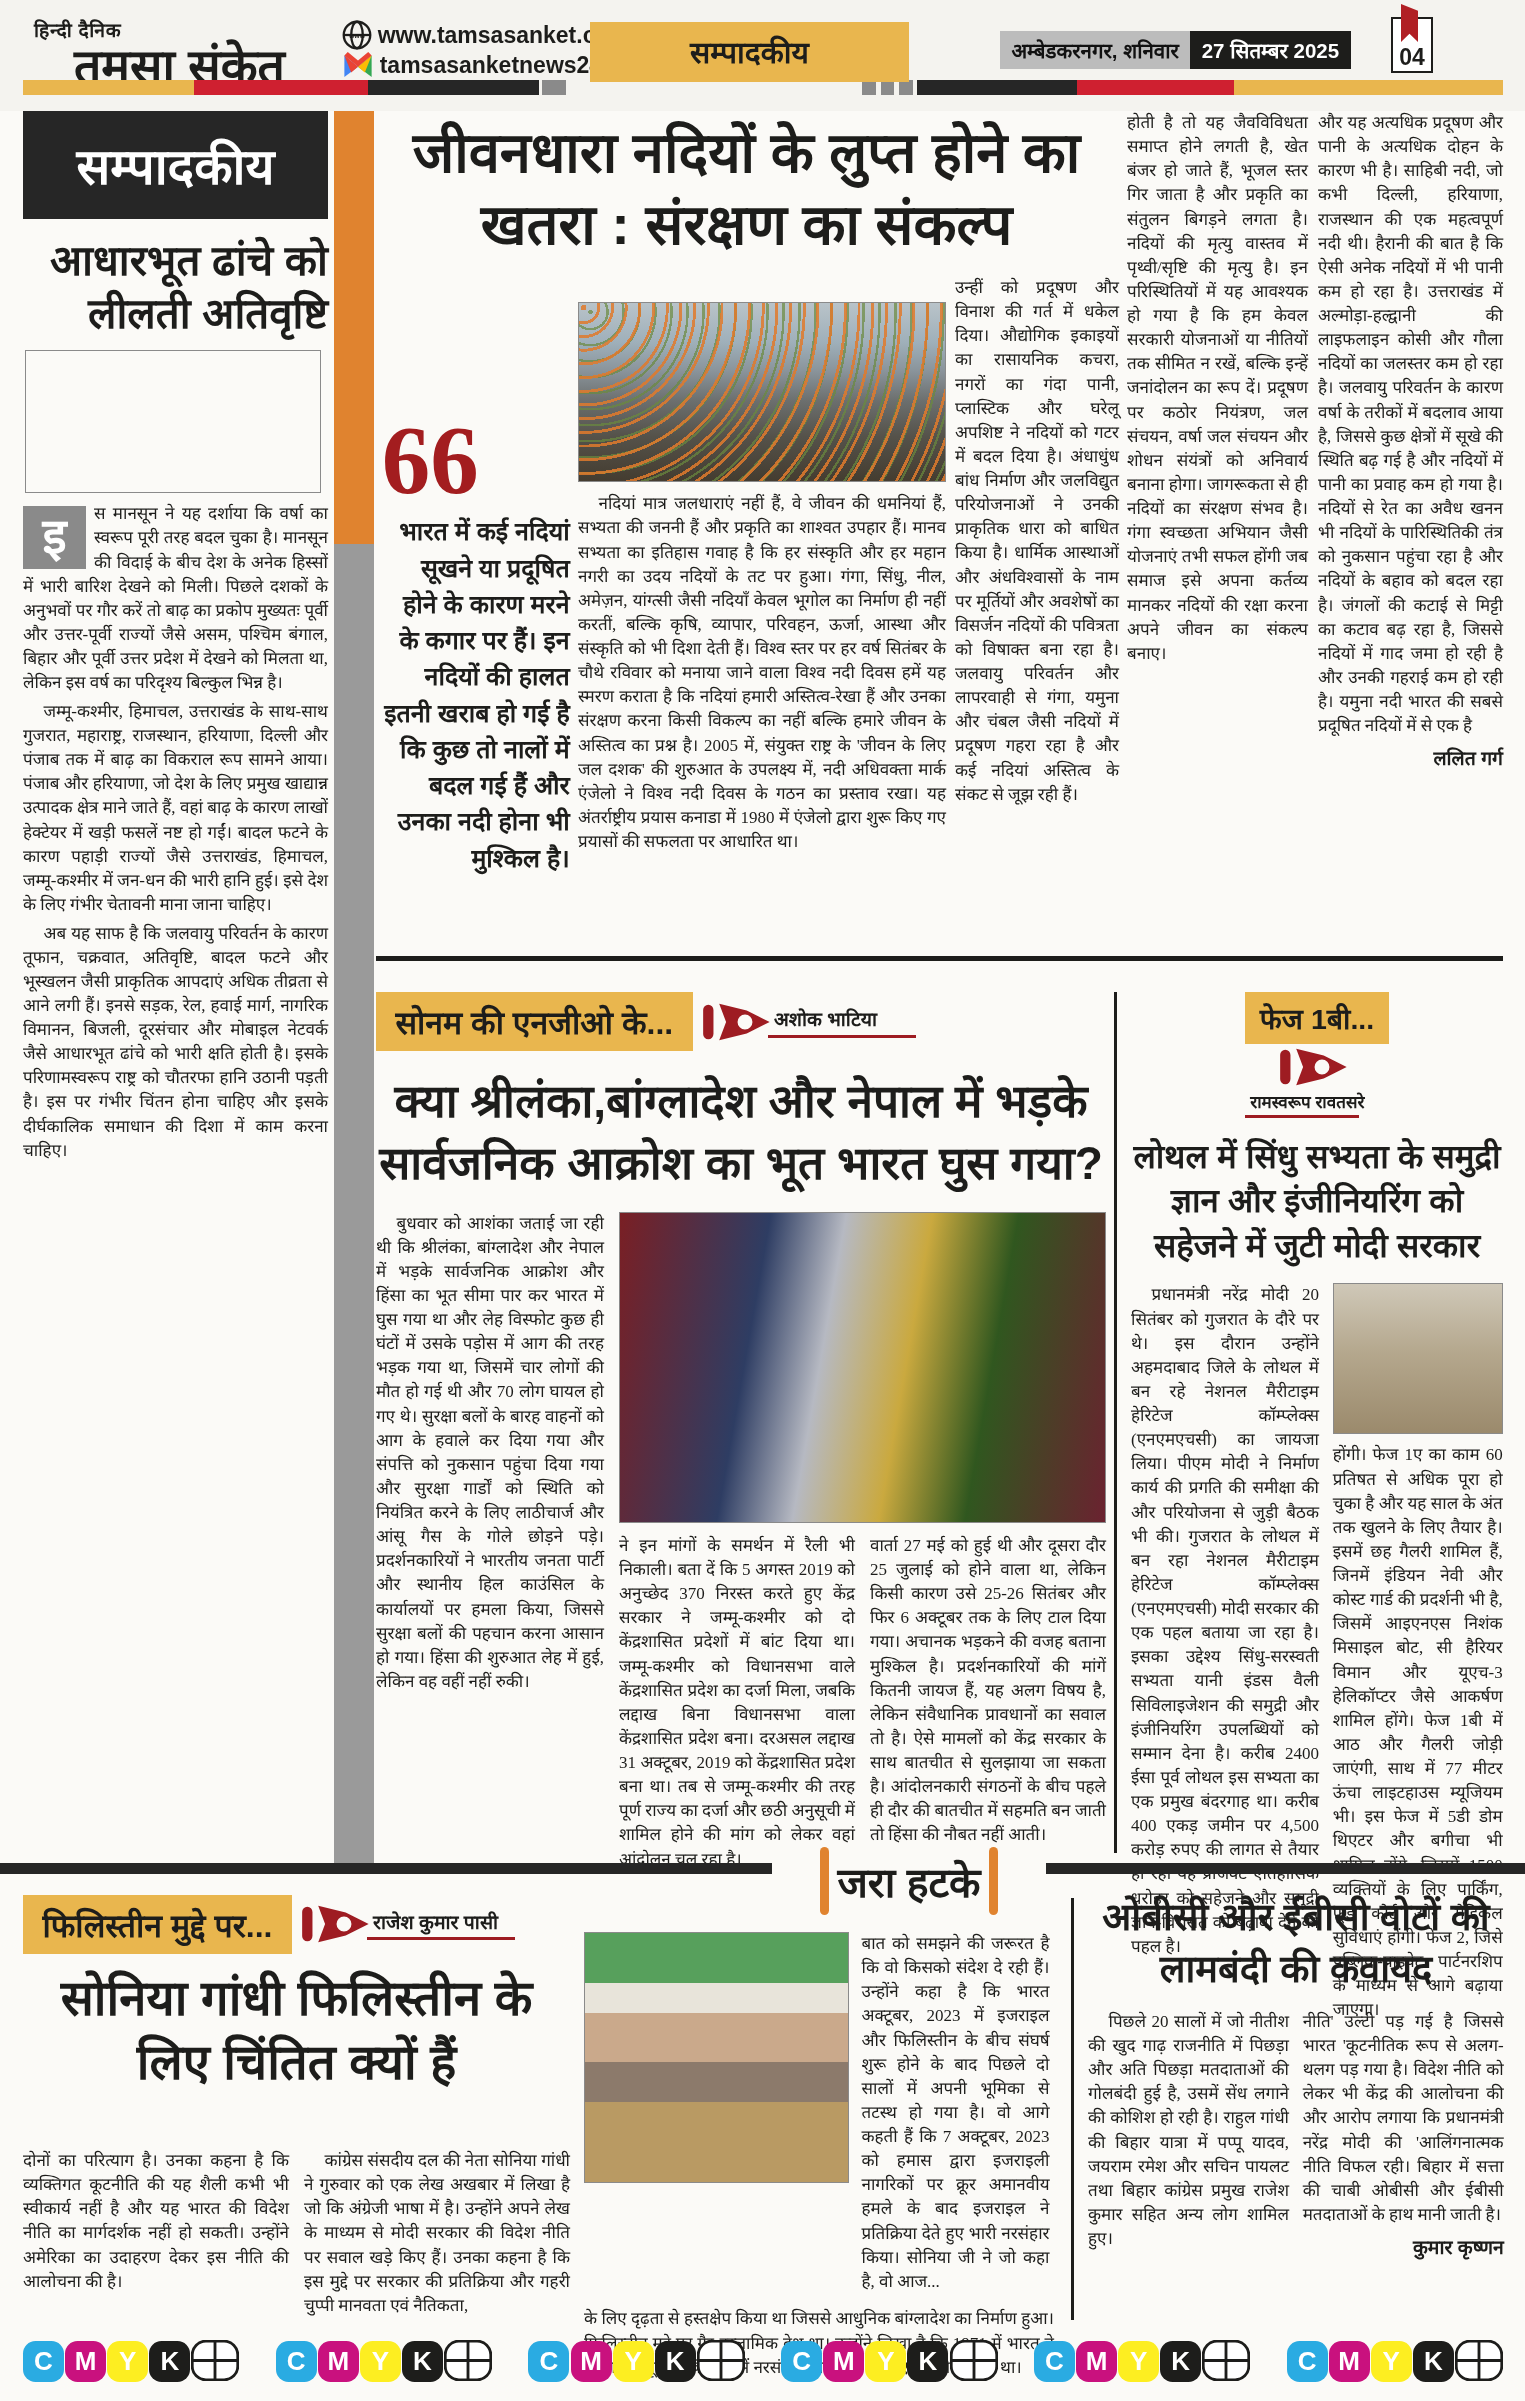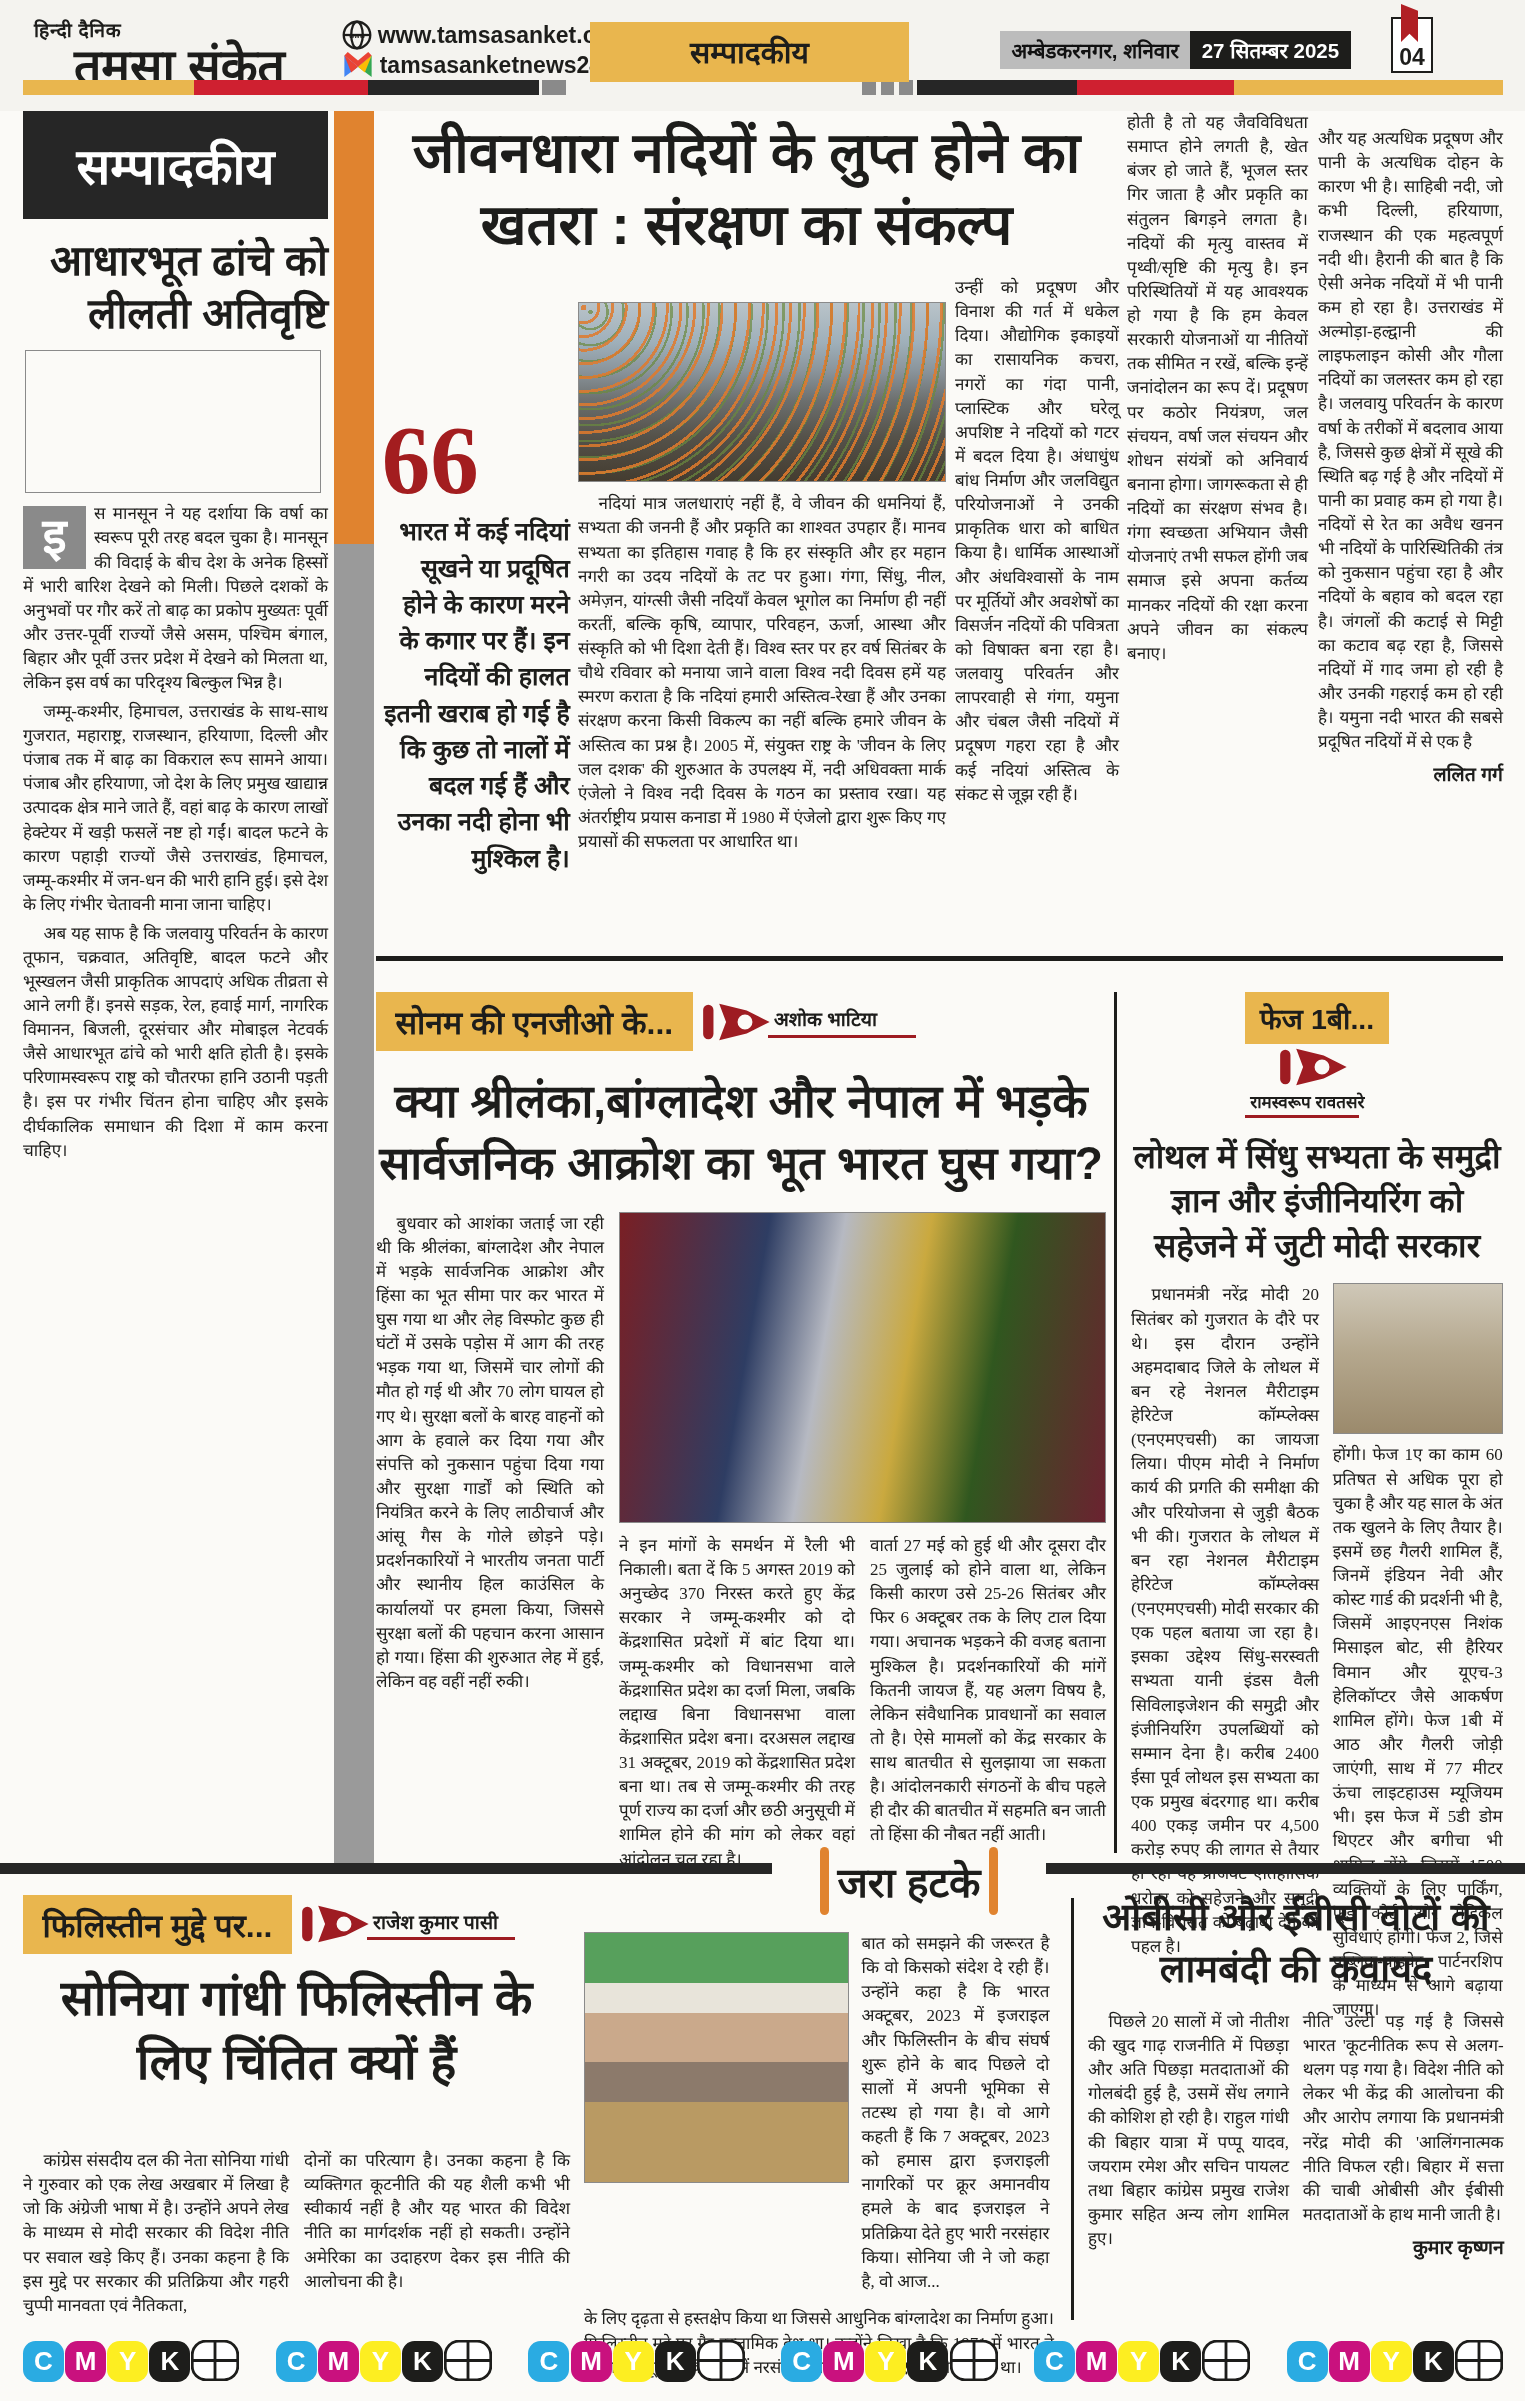--- a/index.html
+++ b/index.html
@@ -51,21 +51,21 @@
   .qmark{color:#a31d1f;font-size:97px;font-weight:900;line-height:.8;font-family:"Liberation Serif","DejaVu Serif",serif;}
   .qtext{font-size:25px;font-weight:900;line-height:1.45;margin-top:13.7px;text-align:right;}
   .center-col{position:absolute;left:202px;top:191px;width:368px;}
   .photo-river{width:368px;height:180px;background:
      repeating-radial-gradient(circle at 4.6px 4.6px,rgba(224,122,44,.85) 0 2.9px,rgba(0,0,0,0) 2.9px 13.7px),
      repeating-radial-gradient(circle at 11.4px 9px,rgba(106,138,62,.7) 0 2.3px,rgba(0,0,0,0) 2.3px 16px),
      linear-gradient(180deg,#b9c3c9 0%,#9fb0ba 22%,#8a949b 38%,#6c6f6e 55%,#55524a 75%,#443c30 100%);}
   .center-col .body-txt{margin-top:10.3px;}
   .midcol{position:absolute;left:579px;top:165px;width:164px;}
   .colA{position:absolute;left:751px;top:0;width:181px;}
-  .colB{position:absolute;left:942px;top:16px;width:185px;}
+  .colB{position:absolute;left:942px;top:0;width:185px;}
   .author-line{text-align:right;font-weight:bold;font-size:19.4px;margin-top:6.8px;font-family:"Liberation Sans",sans-serif;}
   .mid-rule{position:absolute;left:353px;top:845px;width:1127px;height:5.1px;background:#1d1d1b;}
   
   .ngo{position:absolute;left:353px;top:858px;width:730px;height:894px;}
   .ngo-head{font-size:46px;font-weight:900;text-align:center;line-height:1.35;margin-top:19.4px;}
   .ngo-body{display:flex;gap:15px;margin-top:17px;}
   .ngo-c1{width:228px;}
   .ngo-right{width:487px;}
   .photo-protest{width:487px;height:311px;background:linear-gradient(100deg,#7a1f24 0%,#2e3d63 28%,#b6b9c2 42%,#caa93f 58%,#30571f 74%,#6b2230 100%);}
   .ngo-cols{display:flex;gap:15px;margin-top:11.4px;}
@@ -282,24 +282,24 @@
             </svg>
           </span>
         <div class="byline">
           <span class="nm">राजेश कुमार पासी</span>
           <span class="ln"></span>
         </div>
       </div>
       <div class="pal-head">सोनिया गांधी फिलिस्तीन के लिए चिंतित क्यों हैं</div>
       <div class="pal-cols">
         <div class="body-txt">
+            <p style="text-indent:0">दोनों का परित्याग है। उनका कहना है कि व्यक्तिगत कूटनीति की यह शैली कभी भी स्वीकार्य नहीं है और यह भारत की विदेश नीति का मार्गदर्शक नहीं हो सकती। उन्होंने अमेरिका का उदाहरण देकर इस नीति की आलोचना की है।</p>
+          </div>
+        <div class="body-txt">
             <p style="text-indent:20.5px">कांग्रेस संसदीय दल की नेता सोनिया गांधी ने गुरुवार को एक लेख अखबार में लिखा है जो कि अंग्रेजी भाषा में है। उन्होंने अपने लेख के माध्यम से मोदी सरकार की विदेश नीति पर सवाल खड़े किए हैं। उनका कहना है कि इस मुद्दे पर सरकार की प्रतिक्रिया और गहरी चुप्पी मानवता एवं नैतिकता,</p>
-          </div>
-        <div class="body-txt">
-            <p style="text-indent:0">दोनों का परित्याग है। उनका कहना है कि व्यक्तिगत कूटनीति की यह शैली कभी भी स्वीकार्य नहीं है और यह भारत की विदेश नीति का मार्गदर्शक नहीं हो सकती। उन्होंने अमेरिका का उदाहरण देकर इस नीति की आलोचना की है।</p>
           </div>
       </div>
 
       <div class="zara">
         <div class="zara-title">
           <span class="br"></span>
           <span class="tx">जरा हटके</span>
           <span class="br"></span>
         </div>
         <div class="zara-body">

